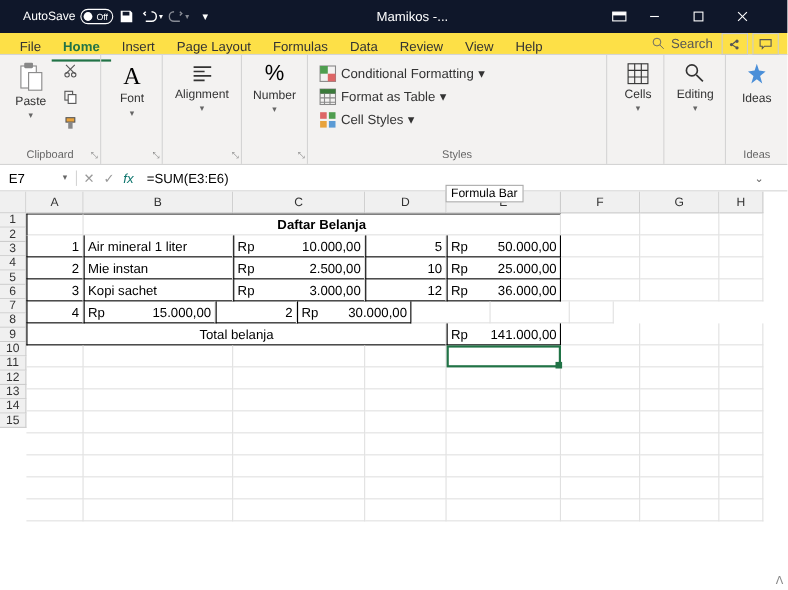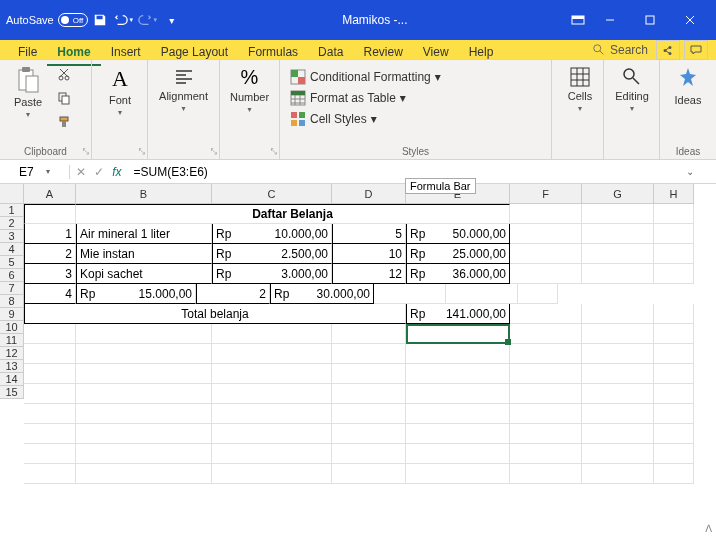--- a/index.html
+++ b/index.html
@@ -1,19 +1,19 @@
 <!DOCTYPE html>
 <html><head>
 <meta charset="utf-8">
 <style>
 * { margin: 0; padding: 0; box-sizing: border-box; font-family: 'Segoe UI', Tahoma, sans-serif; }
 body { background: #fff; width: 716px; height: 536px; overflow: hidden; font-size: 12px; }
 
 
-.titlebar { background: #1d4ed8; height: 40px; display: flex; align-items: center; color: #fff; padding: 0 6px; }
+.titlebar { background: #0f172a; height: 30px; display: flex; align-items: center; color: #fff; padding: 0 21px; }
 .autosave { display: flex; align-items: center; gap: 4px; font-size: 11px; }
 .toggle { width: 30px; height: 14px; border: 1px solid #fff; border-radius: 8px; display: flex; align-items: center; padding: 0 2px; position: relative; }
 .toggle::before { content: ''; width: 8px; height: 8px; background: #fff; border-radius: 50%; }
 .toggle span { font-size: 8px; margin-left: 4px; }
 .tb-icon { width: 24px; height: 24px; display: flex; align-items: center; justify-content: center; cursor: default; }
 .tb-icon svg { fill: #fff; }
 .titlebar-center { flex: 1; text-align: center; font-size: 12px; }
 .win-controls { display: flex; gap: 0; }
 .win-btn { width: 40px; height: 30px; display: flex; align-items: center; justify-content: center; }
 
@@ -36,21 +36,21 @@
 .big-btn .arrow { font-size: 8px; color: #666; }
 .small-col { display: flex; flex-direction: column; gap: 4px; }
 .small-btn { width: 20px; height: 20px; display: flex; align-items: center; justify-content: center; font-size: 12px; }
 .styles-group { flex: 1; }
 .style-row { display: flex; align-items: center; gap: 4px; font-size: 12px; color: #333; padding: 1px 4px; }
 .style-row .icon { width: 16px; height: 16px; }
 .launcher { position: absolute; right: 2px; bottom: 2px; font-size: 8px; color: #888; }
 
 
 .formula-row { height: 24px; display: flex; align-items: center; border-bottom: 1px solid #d4d4d4; background: #fff; position: relative; }
-.name-box { width: 70px; border-right: 1px solid #d4d4d4; padding: 0 19px; display: flex; align-items: center; font-size: 12px; }
+.name-box { width: 70px; border-right: 1px solid #d4d4d4; padding: 0 8px; display: flex; align-items: center; font-size: 12px; }
 .name-box input { border: none; width: 100%; font-size: 12px; outline: none; }
 .name-arrow { font-size: 8px; color: #666; margin-left: auto; }
 .fx-controls { display: flex; align-items: center; padding: 0 6px; gap: 8px; color: #999; }
 .fx-controls .fx { font-style: italic; color: #0f766e; font-size: 12px; }
 .formula-input { flex: 1; padding: 0 6px; font-size: 12px; border: none; outline: none; }
 .fbar-tooltip { position: absolute; left: 405px; top: 18px; background: #fff; border: 1px solid #aaa; padding: 1px 4px; font-size: 11px; z-index: 10; }
 
 
 .grid-area { display: flex; height: calc(536px - 30px - 28px - 100px - 24px); overflow: hidden; }
 .corner { width: 24px; height: 20px; background: #f0f0f0; border-right: 1px solid #ccc; border-bottom: 1px solid #ccc; }

